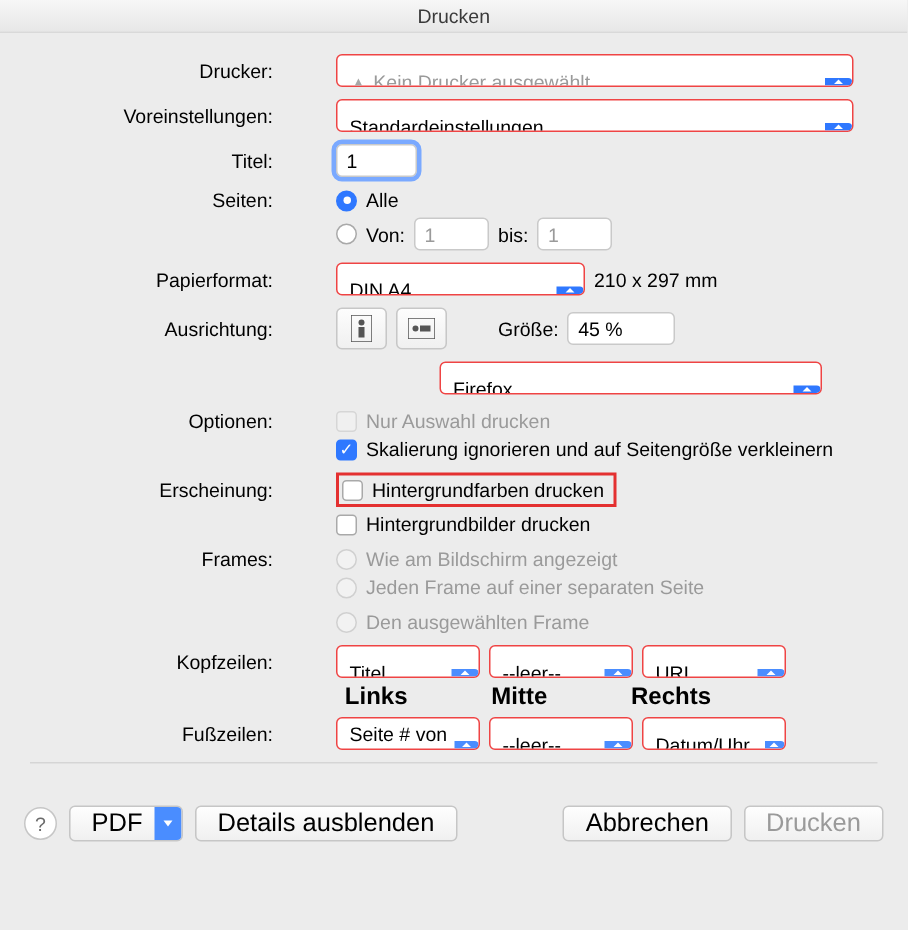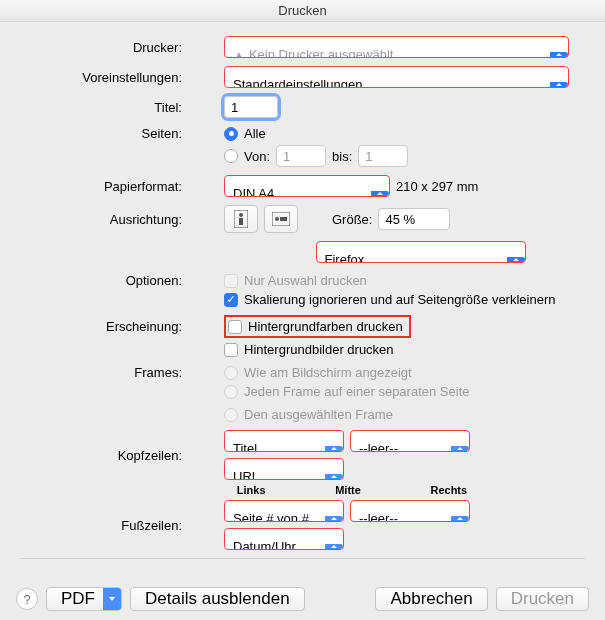--- a/index.html
+++ b/index.html
@@ -87,41 +87,41 @@
   .orient-btn {
     width:34px; height:28px; border:1px solid #c7c7c7; border-radius:4px;
     background: linear-gradient(#fdfdfd,#f0f0f0);
     display:flex; align-items:center; justify-content:center;
   }
   .section-select {
     width:255px;
   }
   .hr { border:none; border-top:1px solid #d5d5d5; margin:6px 0 10px 0; }
   .redbox { border:2px solid #e43030; padding:2px 6px 2px 2px; display:inline-flex; align-items:center; gap:6px; }
-  .hdr-labels { display:flex; margin-left:182px; width:300px; justify-content:space-around; font-weight:600; font-size:11px; margin-top:2px; margin-bottom:4px;}
+  .hdr-labels { display:flex; margin-left:182px; width:300px; justify-content:space-around; font-weight:600; font-size:16px; margin-top:2px; margin-bottom:4px;}
   .footer {
     display:flex; align-items:center; gap:8px;
     padding: 10px 16px;
   }
   .btn {
     height:24px; padding:0 14px; border:1px solid #c6c6c6; border-radius:4px;
     background: linear-gradient(#fefefe,#f0f0f0);
     font-size:17px; display:flex; align-items:center;justify-content:center;
   }
   .btn.primary { color:#9a9a9a; }
   .btn.split { padding-right:0; overflow:hidden; }
   .btn.split .arrows { width:18px; height:24px; background:#4a8dff; margin-left:8px; display:flex; align-items:center; justify-content:center; }
   .help {
     width:22px; height:22px; border:1px solid #c6c6c6; border-radius:50%;
     display:flex; align-items:center; justify-content:center; color:#6a6a6a;
     background:#fff;
   }
   .spacer { flex:1; }
-  .sel3 { width:120px; }
-  .sel-section .select { width:210px;margin-left:32px;}
+  .sel3 { width:96px; }
+  .sel-section .select { width:255px;margin-left:32px;}
   .warn-icon { color:#a7a7a7; margin-right:4px; font-size:12px; }
   .sublab { font-size:13px; }
 </style>
 </head>
 <body>
 
 <div class="titlebar">Drucken</div>
 
 <div class="content">
 

